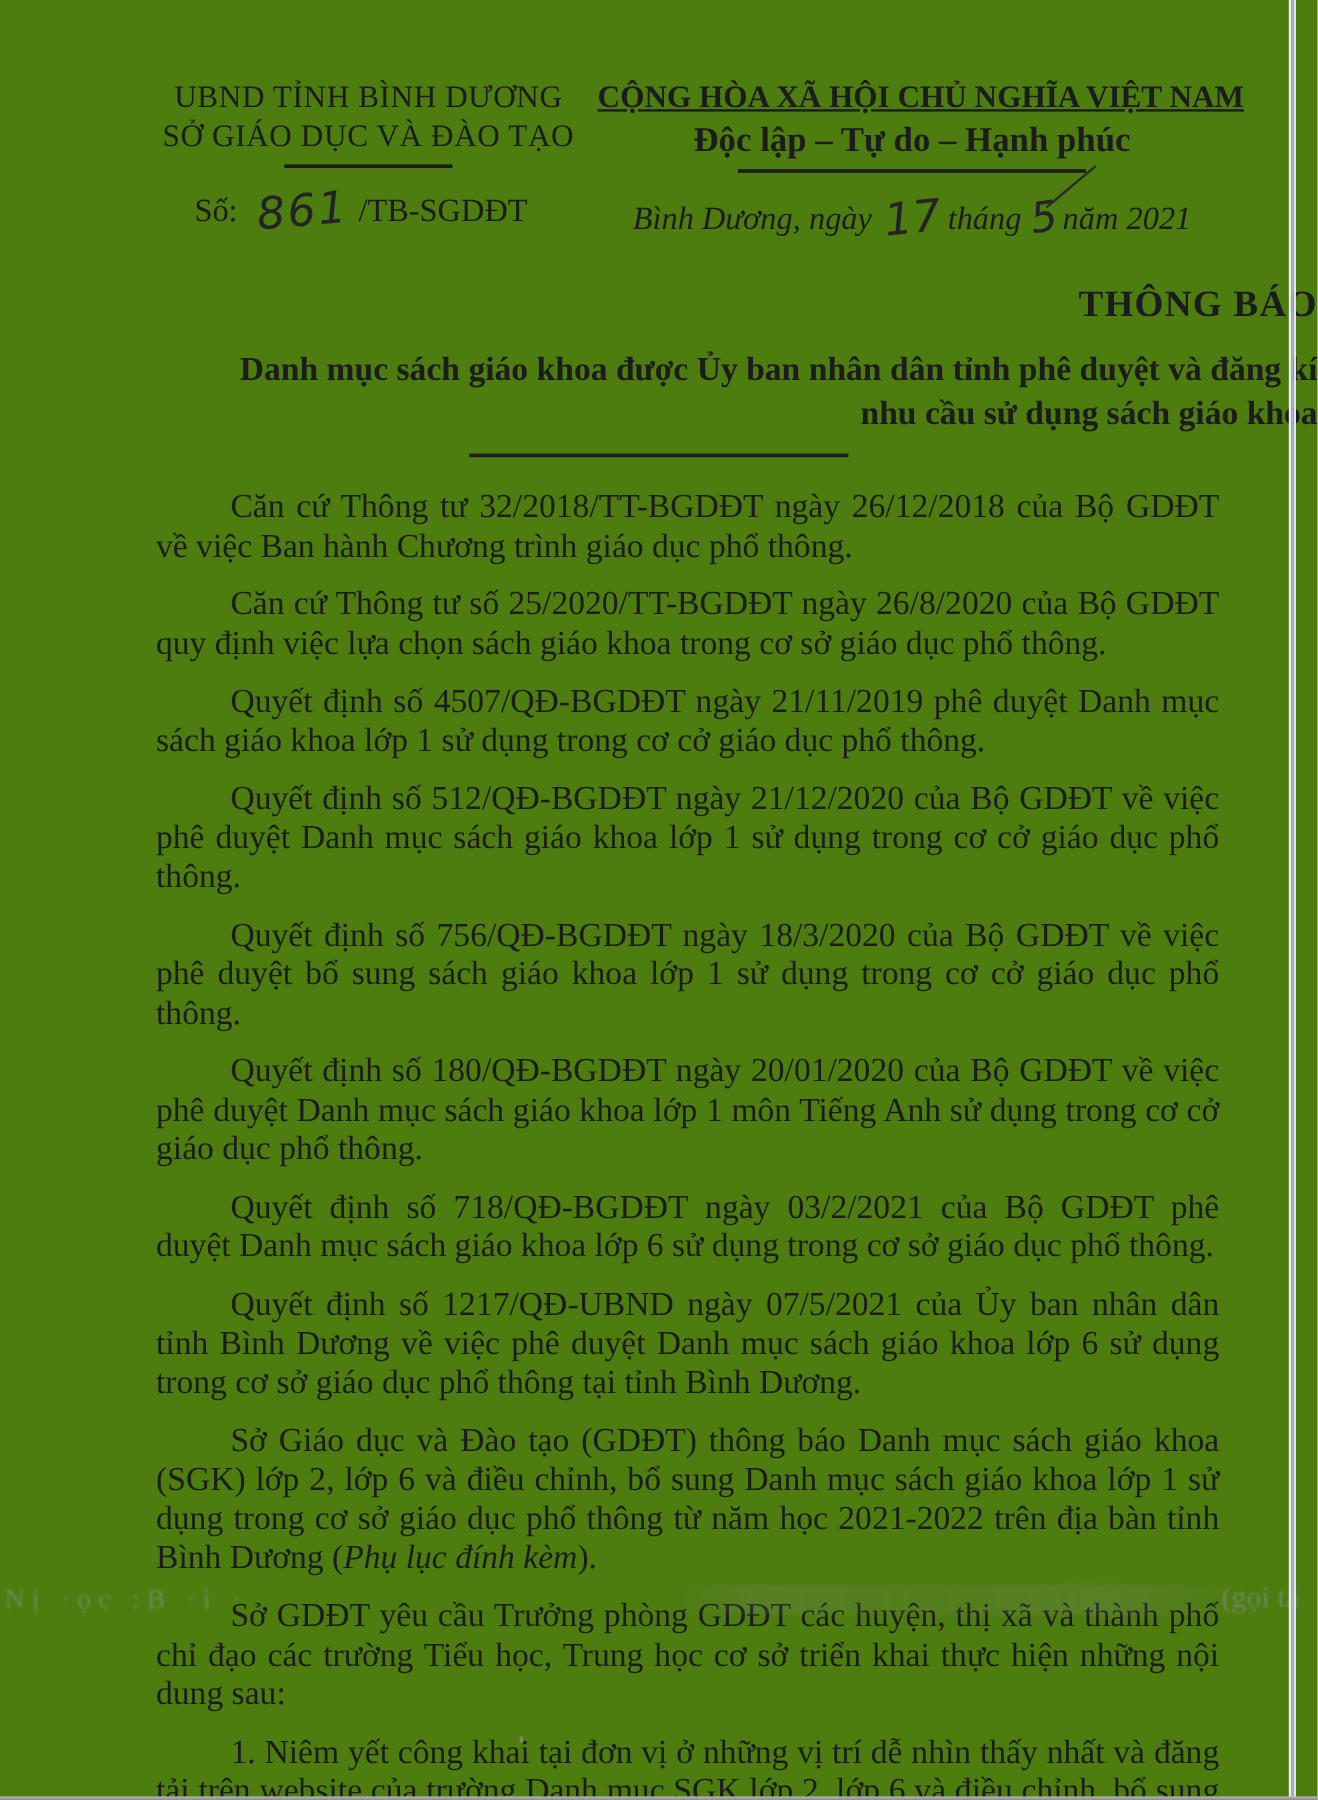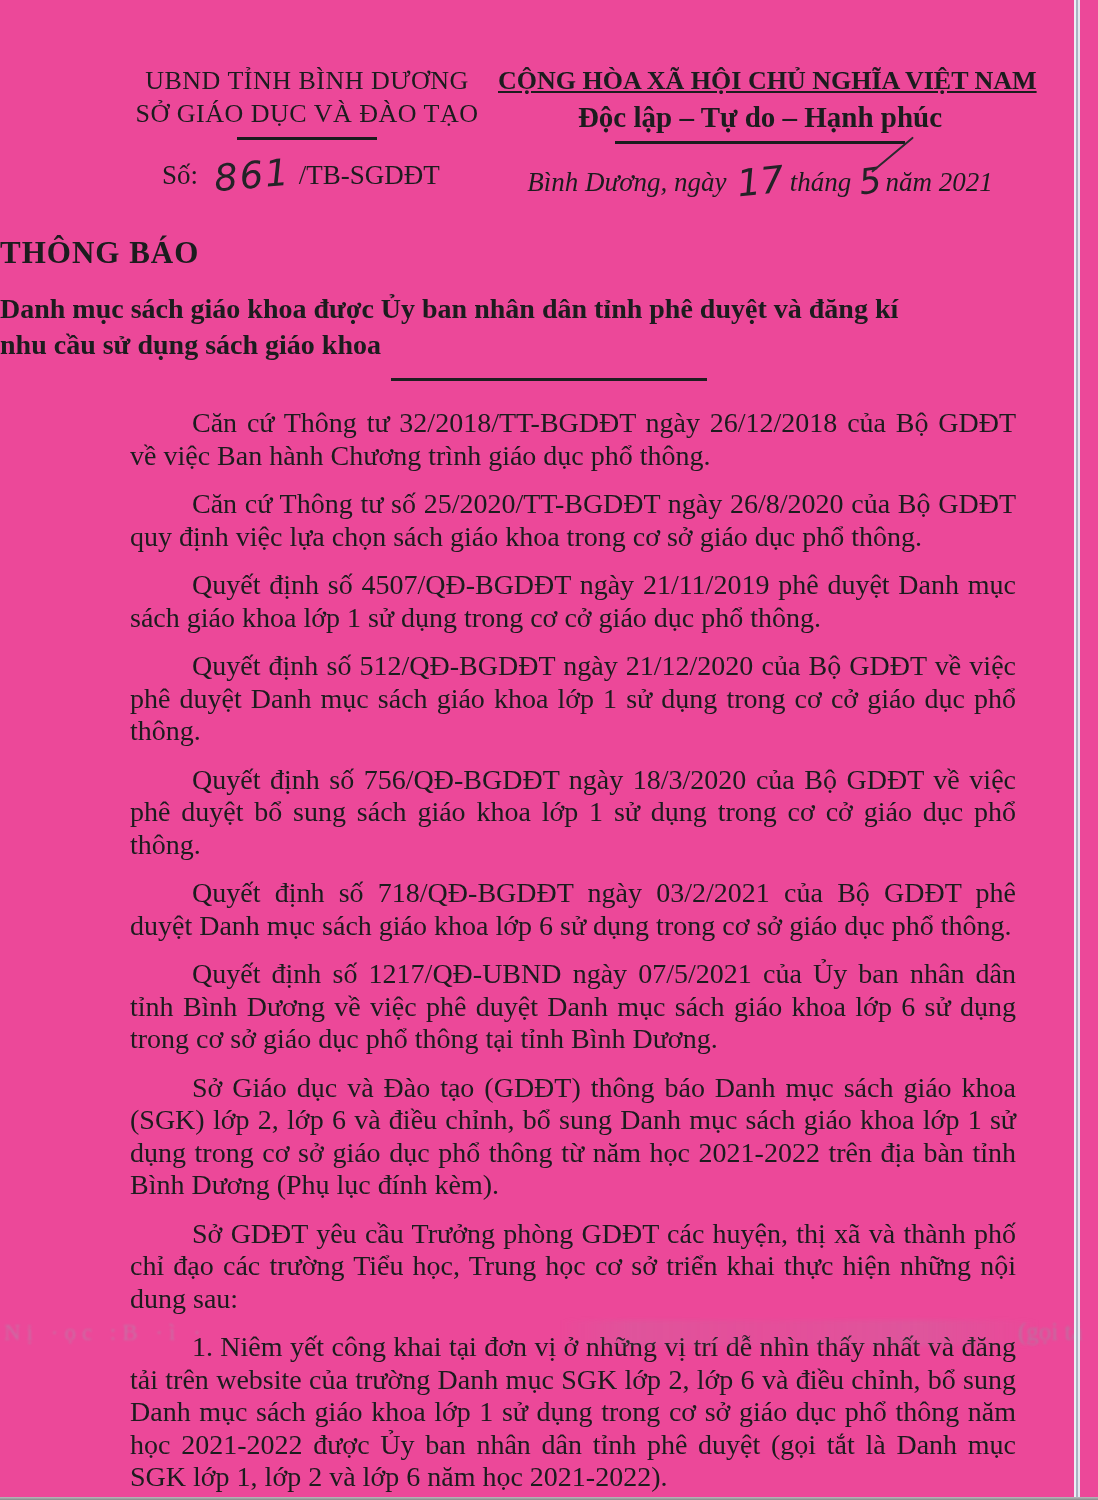--- a/index.html
+++ b/index.html
@@ -1,19 +1,19 @@
 <!DOCTYPE html>
 <html><head>
 <meta charset="utf-8">
 <style>
   html,body{margin:0;padding:0;background:#e8e8e8;}
   .page{
     position:relative;
     width:1098px;height:1500px;
-    background:#ec4899;
+    background:#4d7c0f;
     font-family:"Liberation Serif","DejaVu Serif",serif;
     color:#1c1c1e;
     overflow:hidden;
     margin:0 auto;
   }
   
   .edge-right{
     position:absolute;top:0;left:1076px;width:2px;height:100%;
     background:#aab1c4;
     box-shadow:2px 0 0 #e4e7ef,-2px 0 0 #eceef5;
@@ -53,30 +53,30 @@
   .nat-underline{width:290px;height:3px;background:#1b1b1d;margin:6px auto 0;}
   .date-line{margin-top:16px;font-style:italic;font-size:27px;white-space:nowrap;}
   .hand-day{display:inline-block;font-size:37px;transform:rotate(-6deg);margin:0 6px 0 10px;vertical-align:-3px;}
   .hand-month{display:inline-block;position:relative;font-size:35px;transform:rotate(-8deg);margin:0 4px 0 8px;vertical-align:-2px;}
   .hand-month::before{
     content:"";position:absolute;width:54px;height:2px;background:#2a2a2e;
     transform:rotate(-32deg);top:-4px;left:10px;border-radius:2px;
   }
 
   
-  .title-block{text-align:left;margin-top:32px;}
+  .title-block{text-align:right;margin-top:32px;}
   .doc-title{font-size:31px;font-weight:bold;letter-spacing:1px;}
   .doc-subtitle{font-size:28px;font-weight:bold;line-height:36px;margin-top:20px;}
   .title-rule{width:316px;height:3px;background:#1e1e20;margin:15px auto 0;}
 
   
   .body-text{margin:26px 82px 0 130px;font-size:28px;line-height:32.5px;text-align:justify;}
   .par{margin:16px 0 5px;text-indent:62px;}
   .seg{}
-  .seg.italic{}
+  .seg.italic{font-style:italic;}
 </style>
 </head>
 <body>
 
 <div class="page">
 
   <div class="header">
     <div class="header-left">
       <div class="org1">UBND TỈNH BÌNH DƯƠNG</div>
       <div class="org2">SỞ GIÁO DỤC VÀ ĐÀO TẠO</div>
@@ -100,20 +100,21 @@
     </div>
     <div class="title-rule"></div>
   </div>
 
   <div class="body-text">
       <p class="par"><span class="seg">Căn cứ Thông tư 32/2018/TT-BGDĐT ngày 26/12/2018 của Bộ GDĐT về việc Ban hành Chương trình giáo dục phổ thông.</span><span class="seg italic"></span><span class="seg"></span></p>
       <p class="par"><span class="seg">Căn cứ Thông tư số 25/2020/TT-BGDĐT ngày 26/8/2020 của Bộ GDĐT quy định việc lựa chọn sách giáo khoa trong cơ sở giáo dục phổ thông.</span><span class="seg italic"></span><span class="seg"></span></p>
       <p class="par"><span class="seg">Quyết định số 4507/QĐ-BGDĐT ngày 21/11/2019 phê duyệt Danh mục sách giáo khoa lớp 1 sử dụng trong cơ cở giáo dục phổ thông.</span><span class="seg italic"></span><span class="seg"></span></p>
       <p class="par"><span class="seg">Quyết định số 512/QĐ-BGDĐT ngày 21/12/2020 của Bộ GDĐT về việc phê duyệt Danh mục sách giáo khoa lớp 1 sử dụng trong cơ cở giáo dục phổ thông.</span><span class="seg italic"></span><span class="seg"></span></p>
       <p class="par"><span class="seg">Quyết định số 756/QĐ-BGDĐT ngày 18/3/2020 của Bộ GDĐT về việc phê duyệt bổ sung sách giáo khoa lớp 1 sử dụng trong cơ cở giáo dục phổ thông.</span><span class="seg italic"></span><span class="seg"></span></p>
+      <p class="par"><span class="seg">Quyết định số 180/QĐ-BGDĐT ngày 20/01/2020 của Bộ GDĐT về việc phê duyệt Danh mục sách giáo khoa lớp 1 môn Tiếng Anh sử dụng trong cơ cở giáo dục phổ thông.</span><span class="seg italic"></span><span class="seg"></span></p>
       <p class="par"><span class="seg">Quyết định số 718/QĐ-BGDĐT ngày 03/2/2021 của Bộ GDĐT phê duyệt Danh mục sách giáo khoa lớp 6 sử dụng trong cơ sở giáo dục phổ thông.</span><span class="seg italic"></span><span class="seg"></span></p>
       <p class="par"><span class="seg">Quyết định số 1217/QĐ-UBND ngày 07/5/2021 của Ủy ban nhân dân tỉnh Bình Dương về việc phê duyệt Danh mục sách giáo khoa lớp 6 sử dụng trong cơ sở giáo dục phổ thông tại tỉnh Bình Dương.</span><span class="seg italic"></span><span class="seg"></span></p>
       <p class="par"><span class="seg">Sở Giáo dục và Đào tạo (GDĐT) thông báo Danh mục sách giáo khoa (SGK) lớp 2, lớp 6 và điều chỉnh, bổ sung Danh mục sách giáo khoa lớp 1 sử dụng trong cơ sở giáo dục phổ thông từ năm học 2021-2022 trên địa bàn tỉnh Bình Dương (</span><span class="seg italic">Phụ lục đính kèm</span><span class="seg">).</span></p>
       <p class="par"><span class="seg">Sở GDĐT yêu cầu Trưởng phòng GDĐT các huyện, thị xã và thành phố chỉ đạo các trường Tiểu học, Trung học cơ sở triển khai thực hiện những nội dung sau:</span><span class="seg italic"></span><span class="seg"></span></p>
       <p class="par"><span class="seg">1. Niêm yết công khai tại đơn vị ở những vị trí dễ nhìn thấy nhất và đăng tải trên website của trường Danh mục SGK lớp 2, lớp 6 và điều chỉnh, bổ sung Danh mục sách giáo khoa lớp 1 sử dụng trong cơ sở giáo dục phổ thông năm học 2021-2022 được Ủy ban nhân dân tỉnh phê duyệt (gọi tắt là Danh mục SGK lớp 1, lớp 2 và lớp 6 năm học 2021-2022).</span><span class="seg italic"></span><span class="seg"></span></p>
     </div>
 
   <div class="bleed-left">Nị ·ọc :B ·ì ·</div>
   <div class="smudge-mid"></div>
   <div class="bleed-right">(gọi tắ</div>

